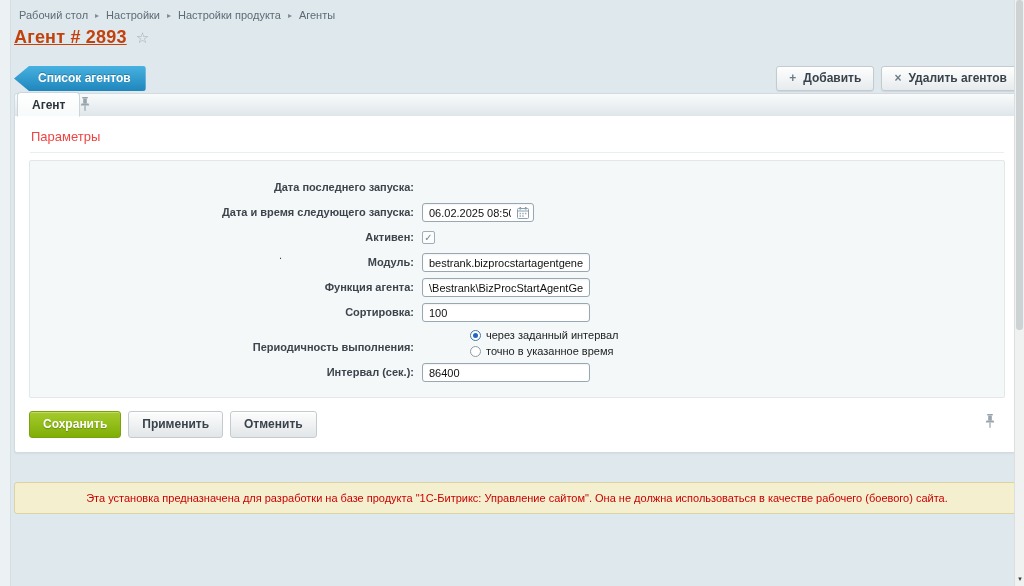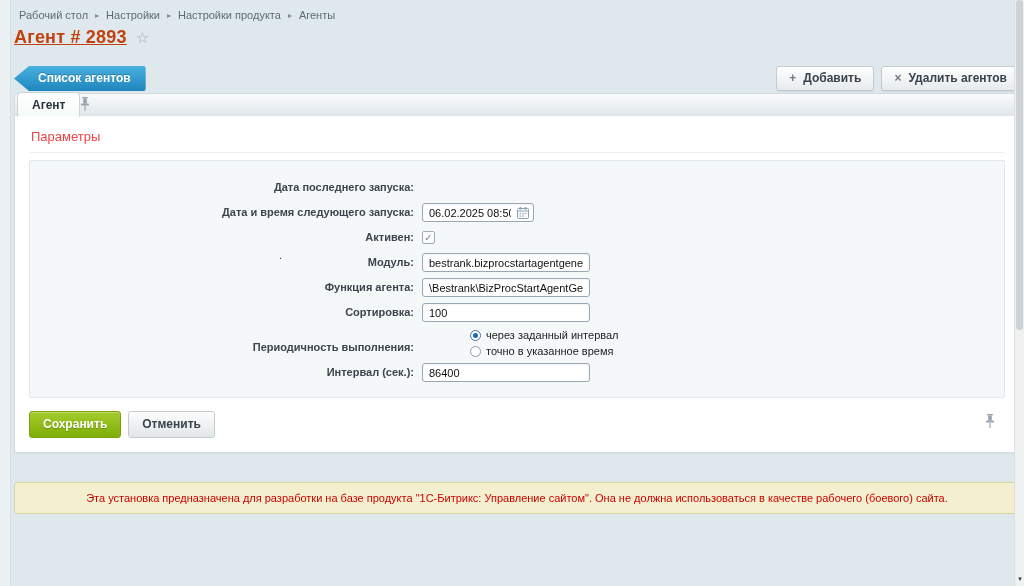--- a/index.html
+++ b/index.html
@@ -221,20 +221,21 @@
       <div class="frow">
         <div class="flabel">Интервал (сек.):</div>
         <div class="fctrl">
           <input class="txt w-std" type="text" value="86400" style="">
         </div>
       </div>
     </div>
 
     <div class="actions">
       <button class="btn-save">Сохранить</button>
+      <button class="btn-plain">Применить</button>
       <button class="btn-plain">Отменить</button>
       <span class="pin">
         <svg width="10" height="15" viewBox="0 0 10 15">
             <g fill="#98a4ab">
               <rect x="2" y="0" width="6" height="1.6" rx="0.8"></rect>
               <rect x="3.2" y="1.6" width="3.6" height="5"></rect>
               <path d="M1.5 6.6 h7 l0.8 2 h-8.6 z"></path>
               <rect x="4.4" y="8.6" width="1.2" height="5.2"></rect>
             </g>
           </svg>

